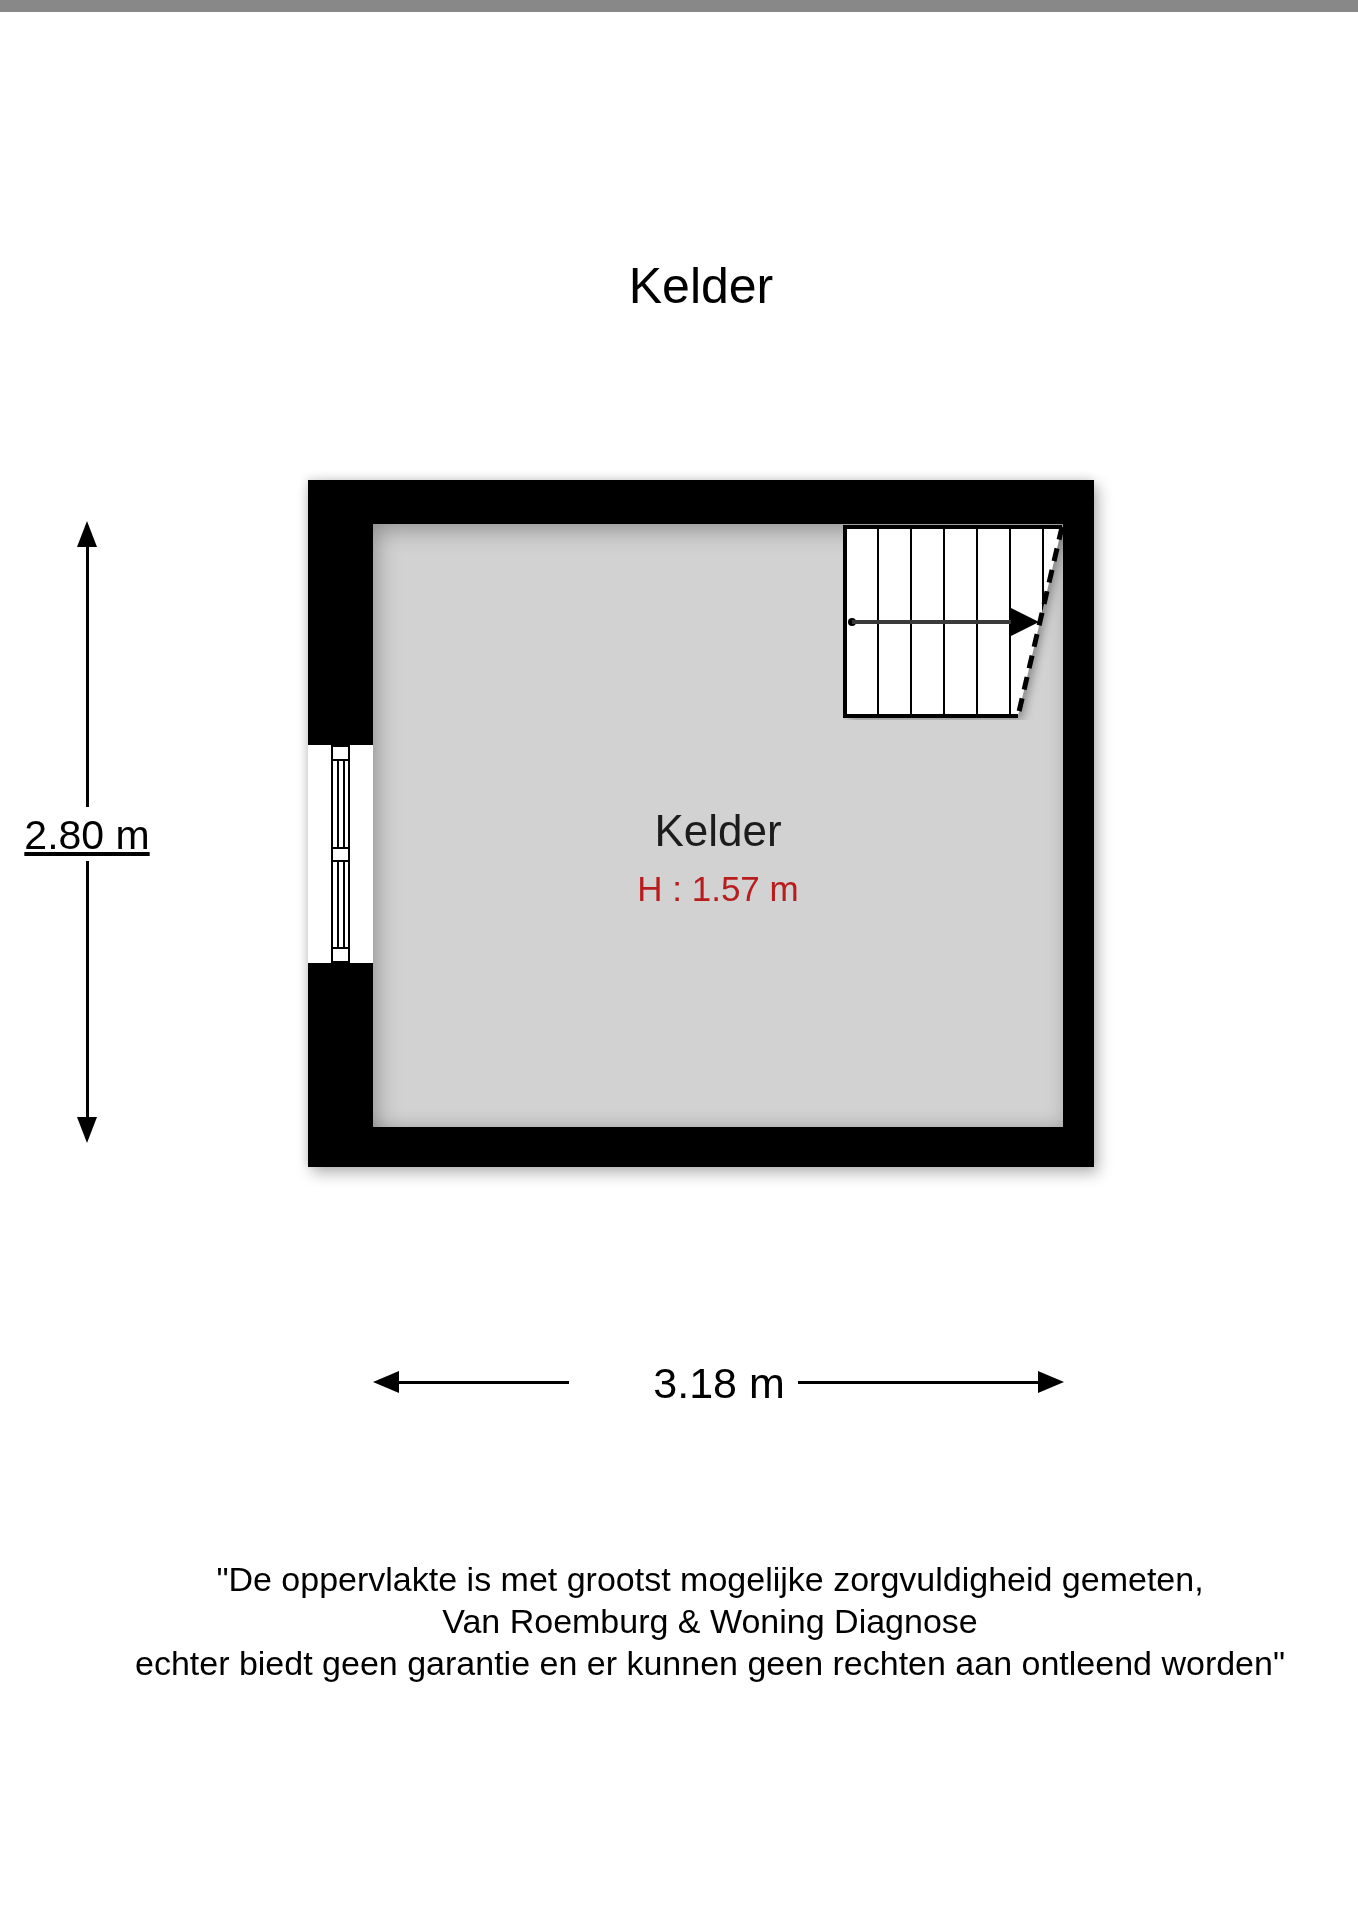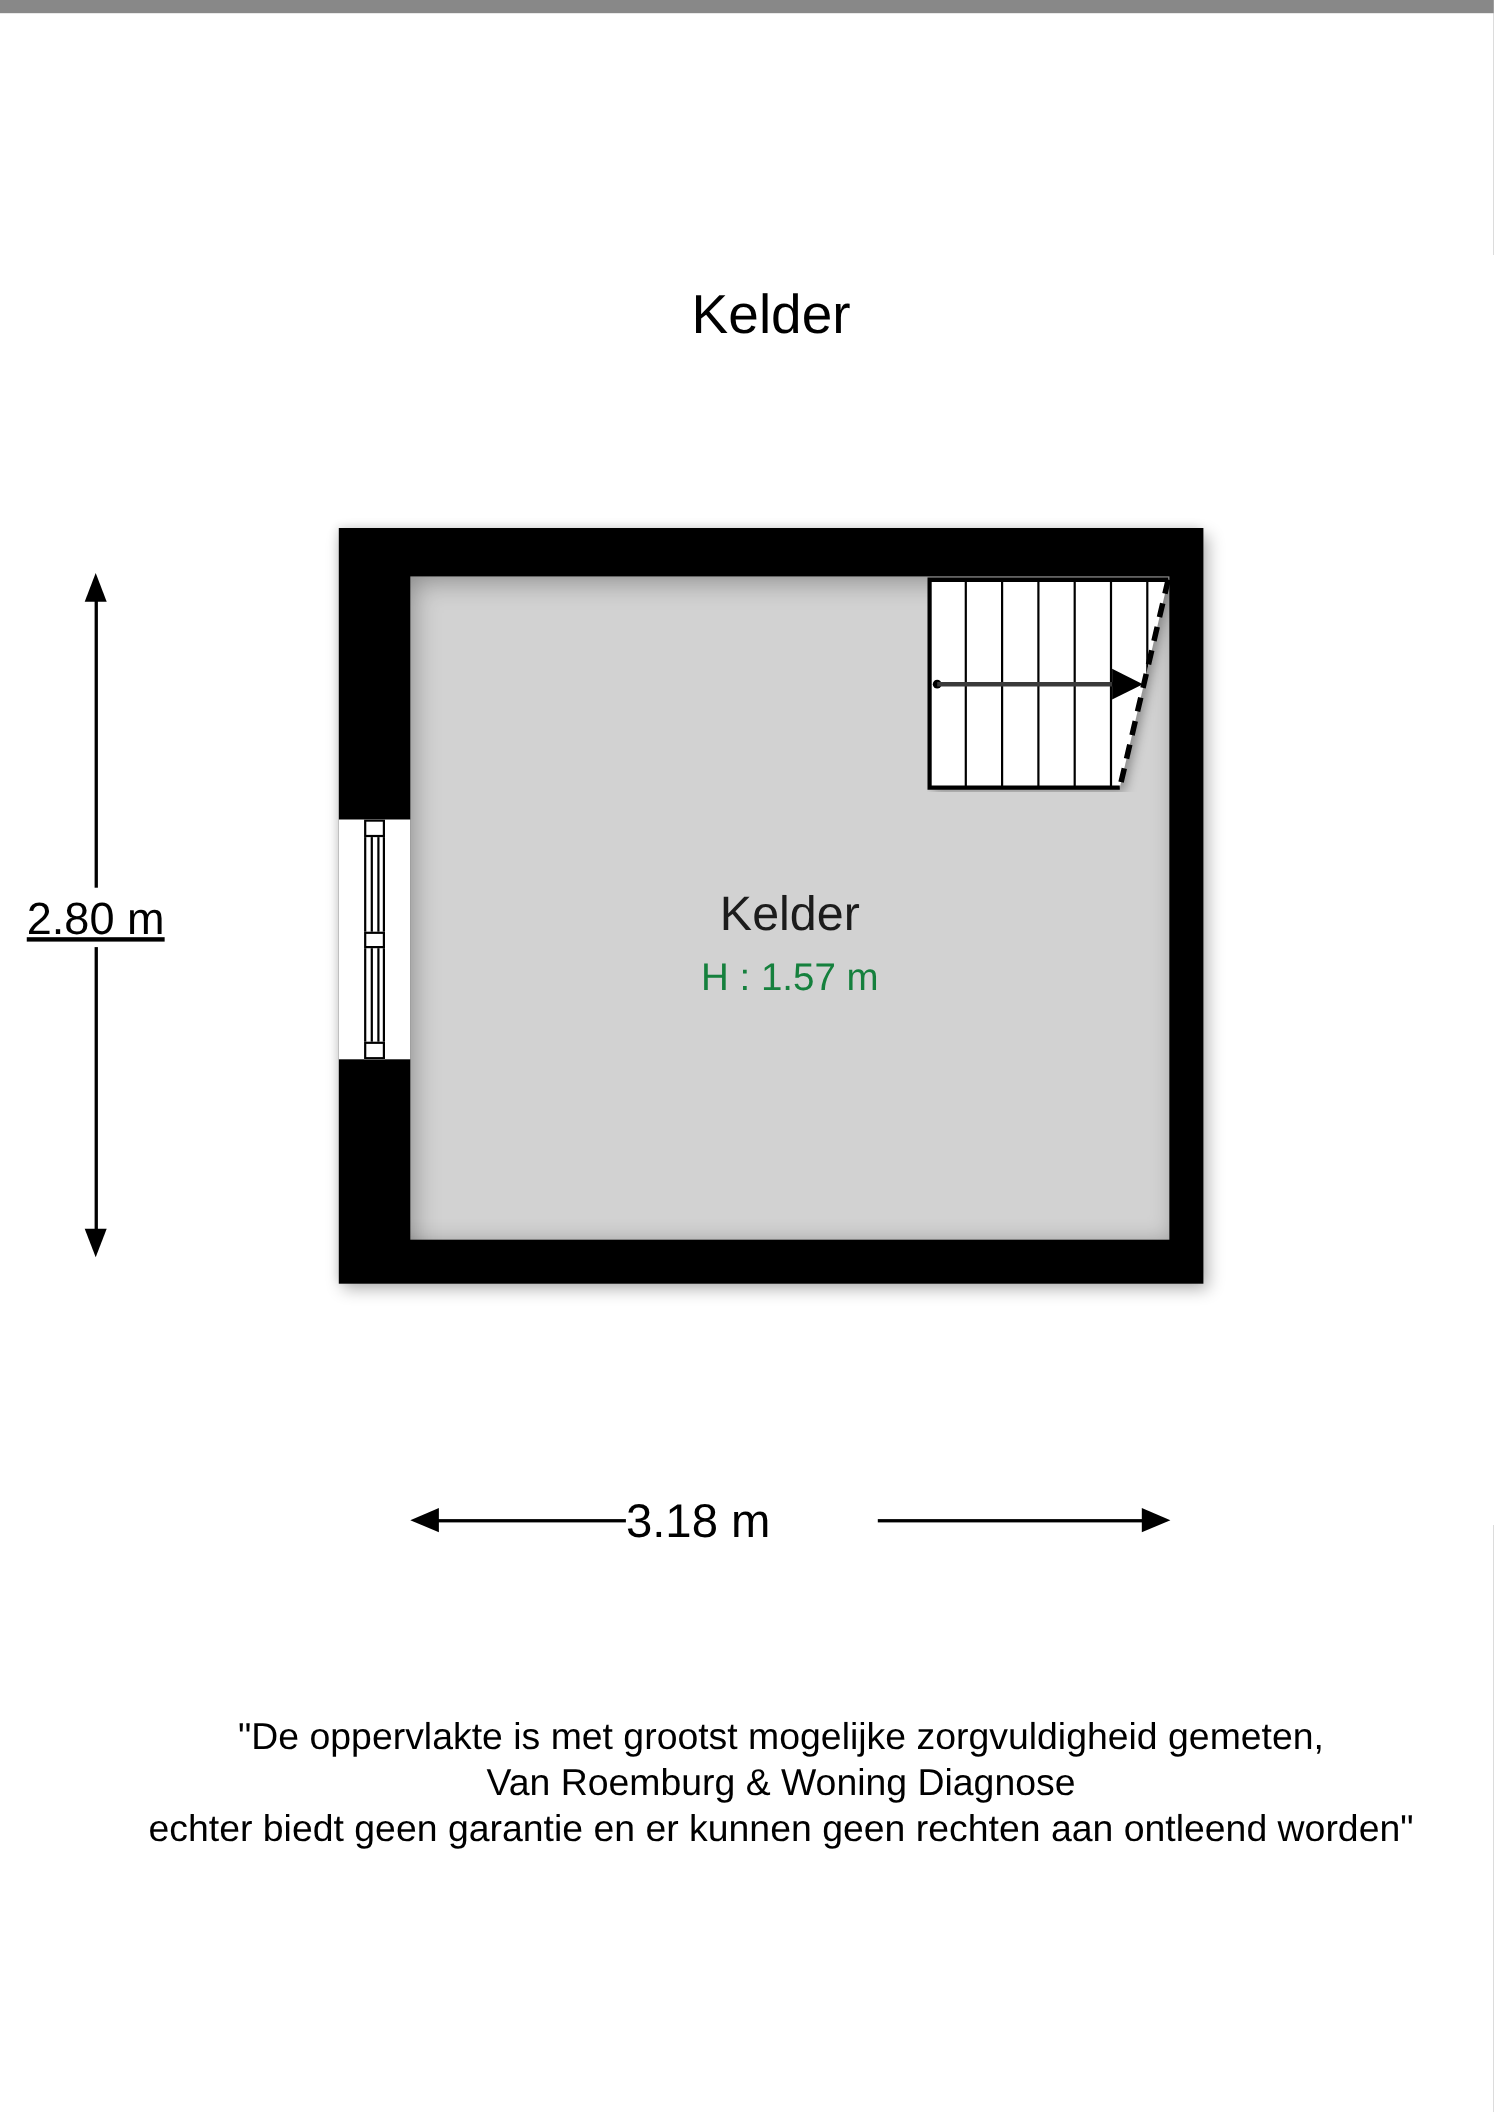--- a/index.html
+++ b/index.html
@@ -37,21 +37,21 @@
     box-shadow:4px 6px 14px rgba(0,0,0,0.30), -2px -2px 8px rgba(0,0,0,0.10);
   }
   .room{
     left:373px;top:512px;width:690px;height:603px;
     background:var(--room-fill);
     box-shadow:inset 16px 18px 24px -14px rgba(0,0,0,0.35),
                inset -10px -12px 20px -14px rgba(0,0,0,0.28);
   }
   .room-label-block{ left:373px;top:795px;width:690px;text-align:center; }
   .room-name{font-size:44px;line-height:48px;color:#1c1c1c;}
-  .room-height{font-size:35px;line-height:40px;margin-top:14px;color:#15803d;}
+  .room-height{font-size:35px;line-height:40px;margin-top:14px;color:#b91c1c;}
 
   
   .window-opening{ left:308px;top:733px;width:65px;height:218px;background:#fff; }
   .window-frame{ left:331px;top:733px;width:19px;height:218px;border:2px solid #000;background:#fff; }
   .window-glass{ left:337px;top:741px;width:8px;height:202px;border-left:2px solid #000;border-right:2px solid #000;background:#fff; }
   .window-cap{ left:331px;width:19px;border:2px solid #000;background:#fff; }
   .cap-top{top:733px;height:16px;}
   .cap-mid{top:835px;height:15px;}
   .cap-bot{top:935px;height:16px;}
 
@@ -85,21 +85,21 @@
     border-top:11px solid transparent;border-bottom:11px solid transparent;
     border-right:26px solid #000;
   }
   .hdim-head-right{
     left:1038px;top:1359px;width:0;height:0;
     border-top:11px solid transparent;border-bottom:11px solid transparent;
     border-left:26px solid #000;
   }
   .hdim-label{
     left:569px;top:1348px;width:300px;
-    font-size:43px;line-height:46px;color:#000;
+    text-align:center;font-size:43px;line-height:46px;color:#000;
     background:var(--background);
   }
 
   
   .disclaimer{
     left:70px;top:1546px;width:1280px;
     text-align:center;font-size:34px;line-height:42px;color:#000;
   }
 </style>
 </head>

